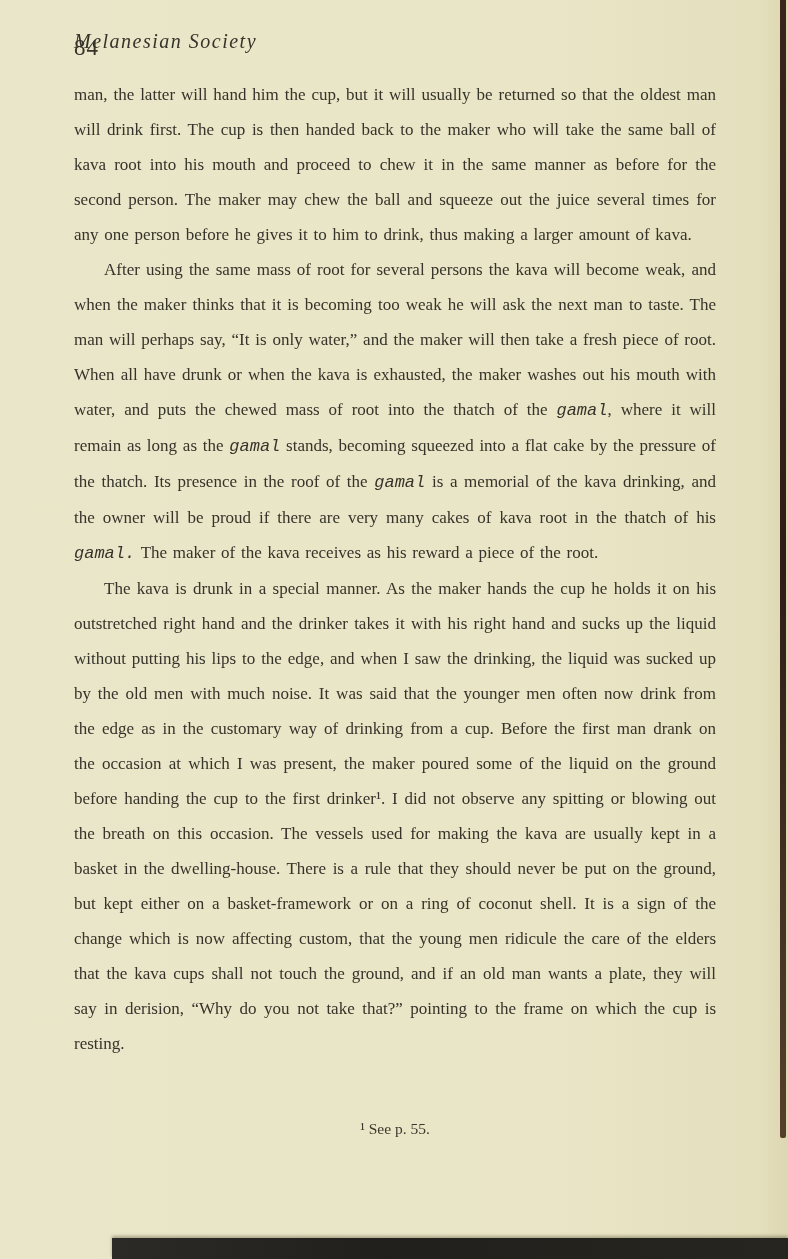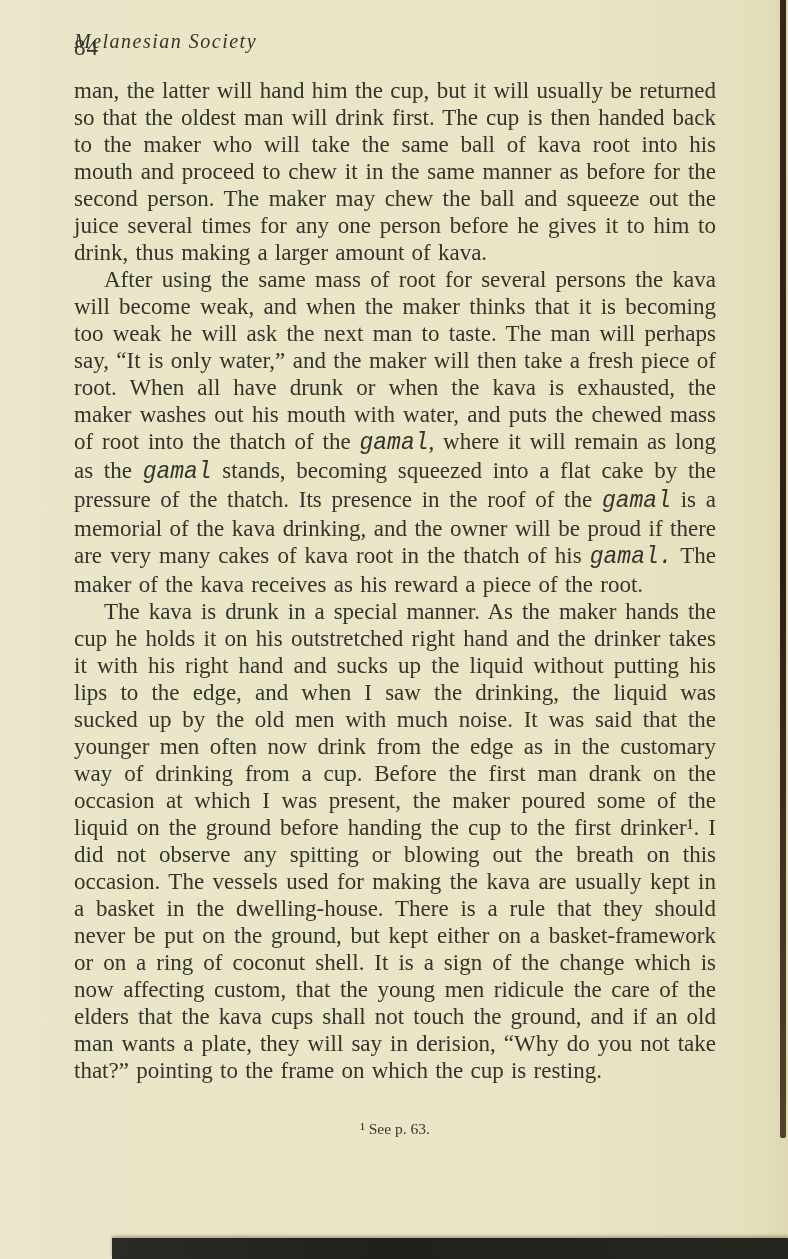--- a/index.html
+++ b/index.html
@@ -32,22 +32,22 @@
     text-align: left;
     font-style: italic;
     font-size: 20px;
     letter-spacing: 1.5px;
   }
   .body-text {
     position: absolute;
     top: 77px;
     left: 74px;
     width: 642px;
-    font-size: 23px;
-    line-height: 27px;
+    font-size: 17px;
+    line-height: 35px;
     text-align: justify;
     word-spacing: 1.5px;
   }
   .para { margin: 0; padding: 0; }
   .para.indent { text-indent: 30px; }
   .italic { font-style: italic; font-family: Liberation Mono, monospace; }
   .footnote {
     position: absolute;
     top: 1120px;
     left: 74px;
@@ -84,18 +84,18 @@
     <span class="page-number">84</span>
     <span class="running-title">Melanesian Society</span>
   </div>
 
   <div class="body-text">
       <p class="para"><span>man, the latter will hand him the cup, but it will usually be returned so that the oldest man will drink first. The cup is then handed back to the maker who will take the same ball of kava root into his mouth and proceed to chew it in the same manner as before for the second person. The maker may chew the ball and squeeze out the juice several times for any one person before he gives it to him to drink, thus making a larger amount of kava.</span></p>
       <p class="para indent"><span>After using the same mass of root for several persons the kava will become weak, and when the maker thinks that it is becoming too weak he will ask the next man to taste. The man will perhaps say, “It is only water,” and the maker will then take a fresh piece of root. When all have drunk or when the kava is exhausted, the maker washes out his mouth with water, and puts the chewed mass of root into the thatch of the </span><span class="italic">gamal</span><span>, where it will remain as long as the </span><span class="italic">gamal</span><span> stands, becoming squeezed into a flat cake by the pressure of the thatch. Its presence in the roof of the </span><span class="italic">gamal</span><span> is a memorial of the kava drinking, and the owner will be proud if there are very many cakes of kava root in the thatch of his </span><span class="italic">gamal.</span><span> The maker of the kava receives as his reward a piece of the root.</span></p>
       <p class="para indent"><span>The kava is drunk in a special manner. As the maker hands the cup he holds it on his outstretched right hand and the drinker takes it with his right hand and sucks up the liquid without putting his lips to the edge, and when I saw the drinking, the liquid was sucked up by the old men with much noise. It was said that the younger men often now drink from the edge as in the customary way of drinking from a cup. Before the first man drank on the occasion at which I was present, the maker poured some of the liquid on the ground before handing the cup to the first drinker¹. I did not observe any spitting or blowing out the breath on this occasion. The vessels used for making the kava are usually kept in a basket in the dwelling-house. There is a rule that they should never be put on the ground, but kept either on a basket-framework or on a ring of coconut shell. It is a sign of the change which is now affecting custom, that the young men ridicule the care of the elders that the kava cups shall not touch the ground, and if an old man wants a plate, they will say in derision, “Why do you not take that?” pointing to the frame on which the cup is resting.</span></p>
     </div>
 
-  <div class="footnote">¹ See p. 63.</div>
+  <div class="footnote">¹ See p. 55.</div>
 
   <div class="edge-right"></div>
   <div class="edge-bottom"></div>
 
 </div>
 
 </body></html>

